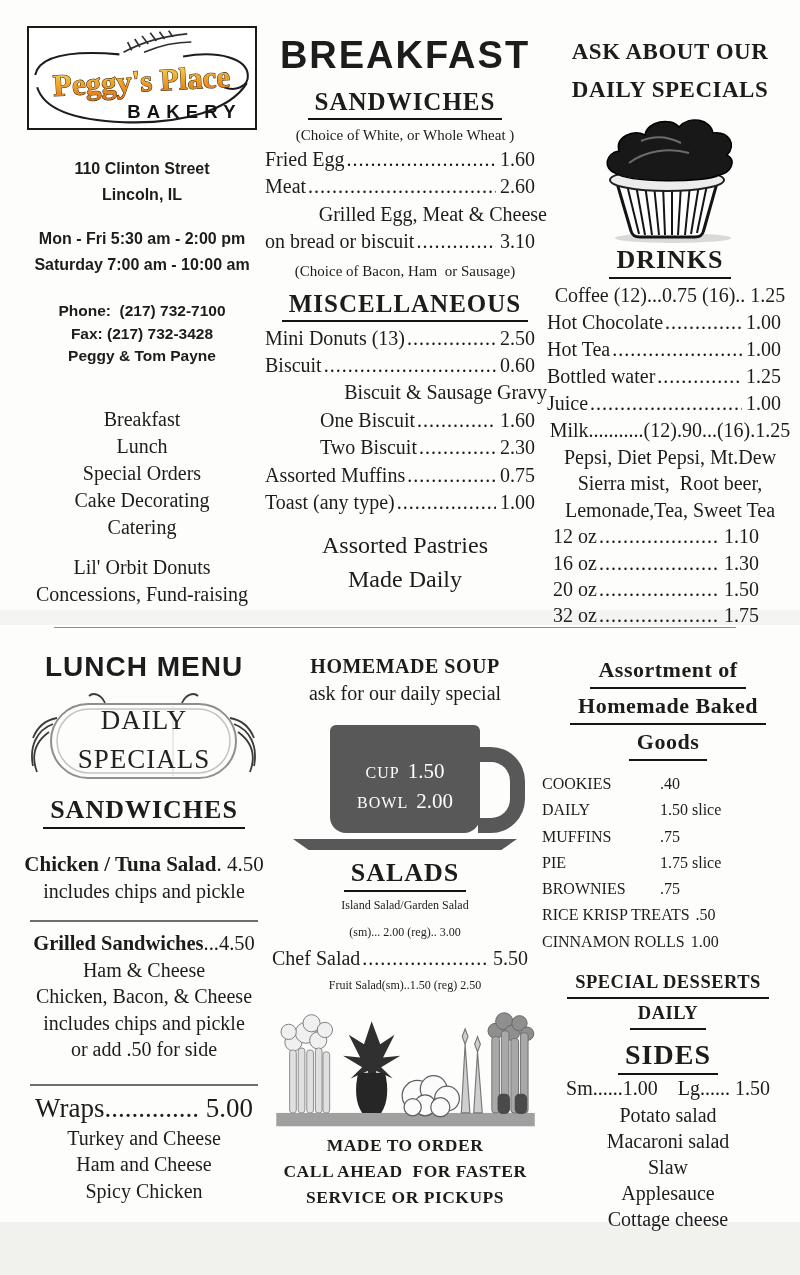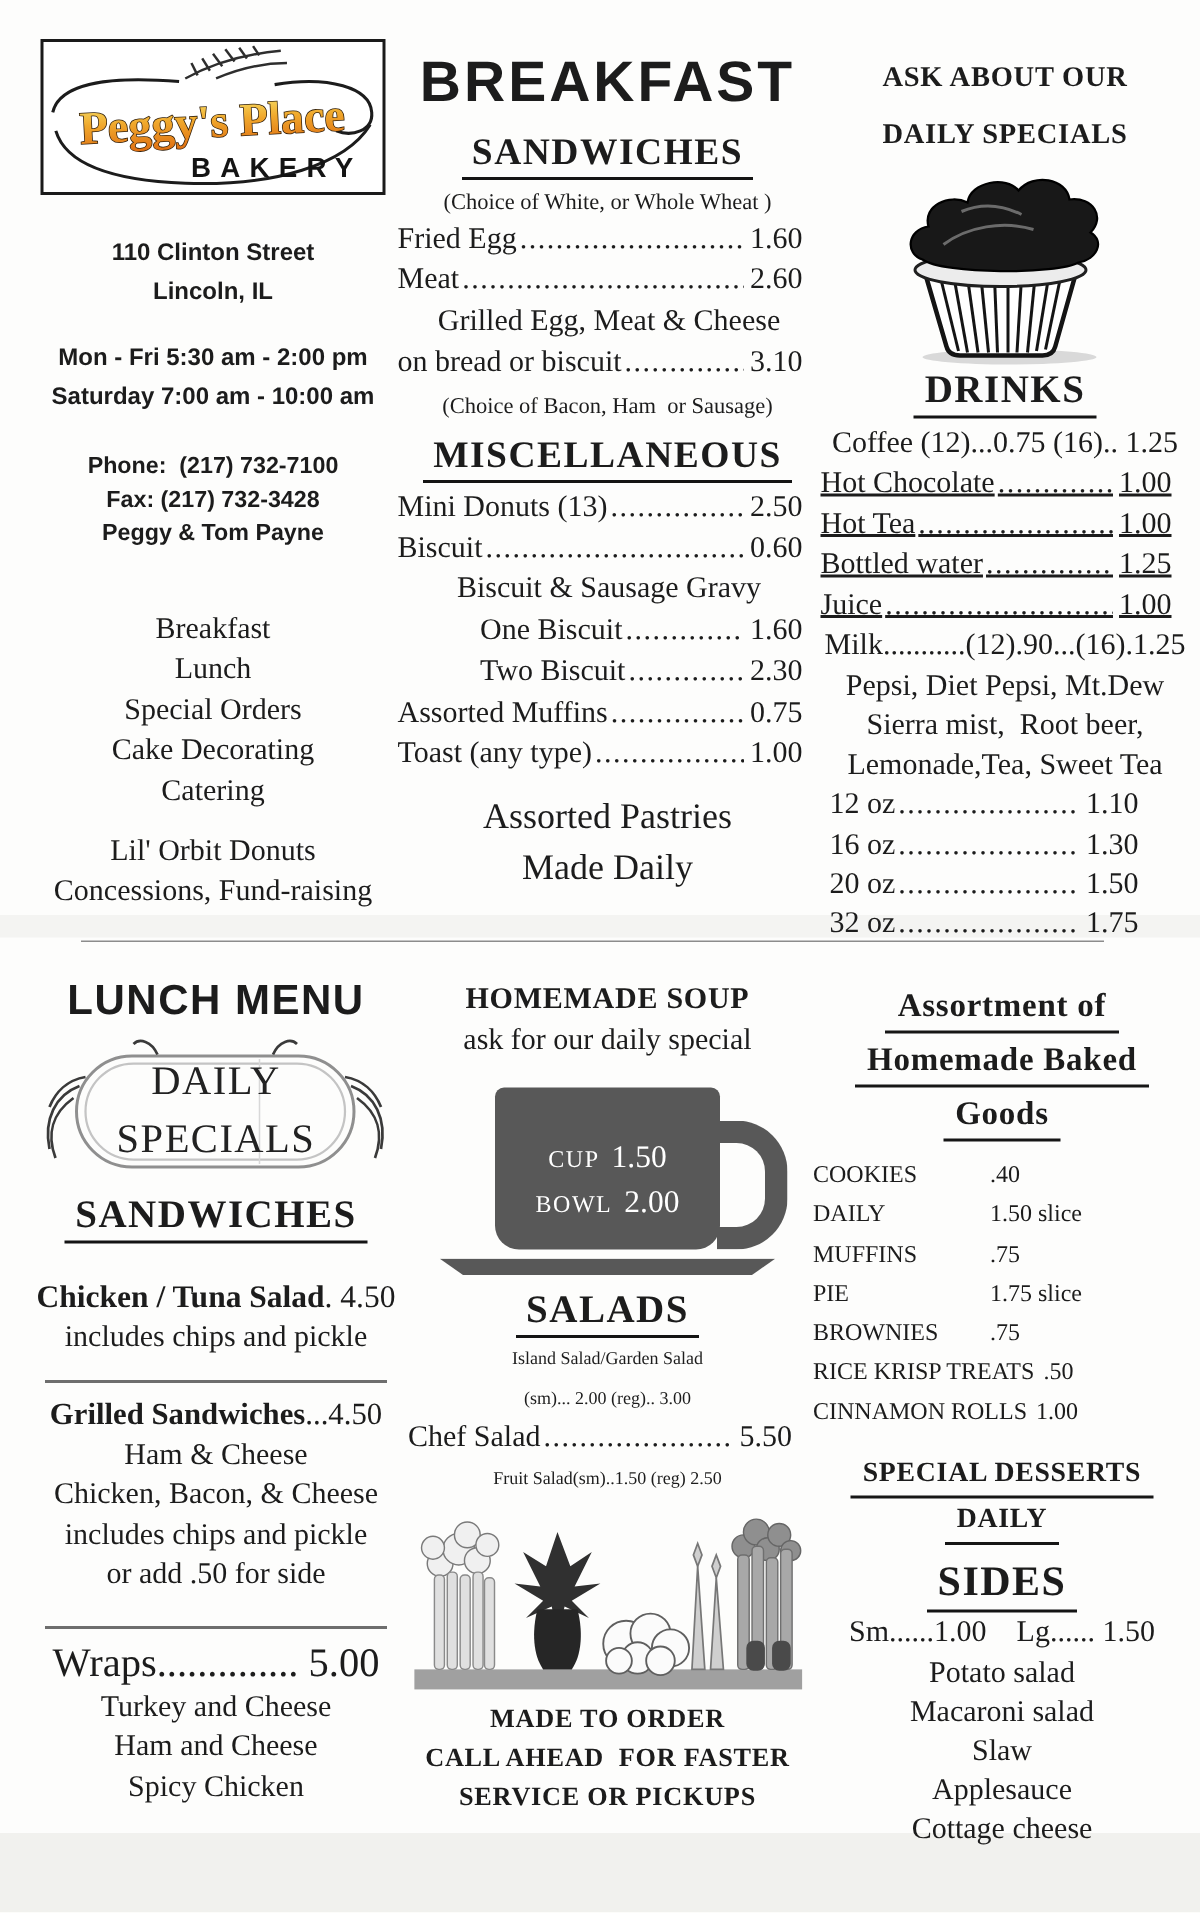--- a/index.html
+++ b/index.html
@@ -39,28 +39,28 @@
   .uh{display:inline-block;font-weight:bold;border-bottom:2px solid #141414;padding:0 7px 1px;}
   .hd25{font-size:25px;line-height:30px;letter-spacing:1px;}
   .hd26{font-size:26px;line-height:32px;letter-spacing:1px;}
   .hd28{font-size:28px;line-height:34px;letter-spacing:1px;}
   .note{font-size:15px;line-height:21px;margin-top:5px;}
   .mrow{display:flex;align-items:baseline;text-align:left;font-size:20px;line-height:27.4px;padding:0 12px 0 2px;}
   .mname{white-space:nowrap;padding-right:2px;}
   .leader{flex:1 1 auto;overflow:hidden;white-space:nowrap;min-width:6px;}
   .leader::after{content:"....................................................................................";letter-spacing:1px;}
   .mprice{white-space:nowrap;padding-left:4px;}
-  .plain-line{font-size:20px;line-height:27.4px;text-align:center;padding-left:2px;}
+  .plain-line{font-size:20px;line-height:27.4px;text-align:right;padding-left:2px;}
   .indent{padding-left:57px;}
   .pastries{font-size:24px;line-height:34px;margin-top:12px;}
 
-  .ask{font-size:19px;font-weight:bold;line-height:38px;letter-spacing:0.5px;}
+  .ask{font-size:23px;font-weight:bold;line-height:38px;letter-spacing:0.5px;}
   .cupcake{display:block;margin:2px auto 0;}
   .tline{font-size:20px;line-height:27px;}
-  .drow{padding:0 16px 0 4px;line-height:27px;text-decoration:underline;}
+  .drow{padding:0 16px 0 4px;line-height:27px;}
   .fountain{font-size:20px;line-height:26.4px;}
   .srow{padding:0 38px 0 10px;line-height:26.4px;}
 
   .h-lunch{font-size:28px;font-weight:bold;letter-spacing:1px;line-height:34px;}
   .sign{position:relative;width:246px;height:104px;margin:6px auto 0;}
   .sign svg{position:absolute;left:0;top:0;}
   .sign-line{position:absolute;left:0;width:100%;text-align:center;letter-spacing:1px;font-size:27px;line-height:30px;color:#222;}
   .sign-l1{top:15px;}
   .sign-l2{top:54px;}
   .chl1{font-size:21px;line-height:28px;margin-top:21px;}

